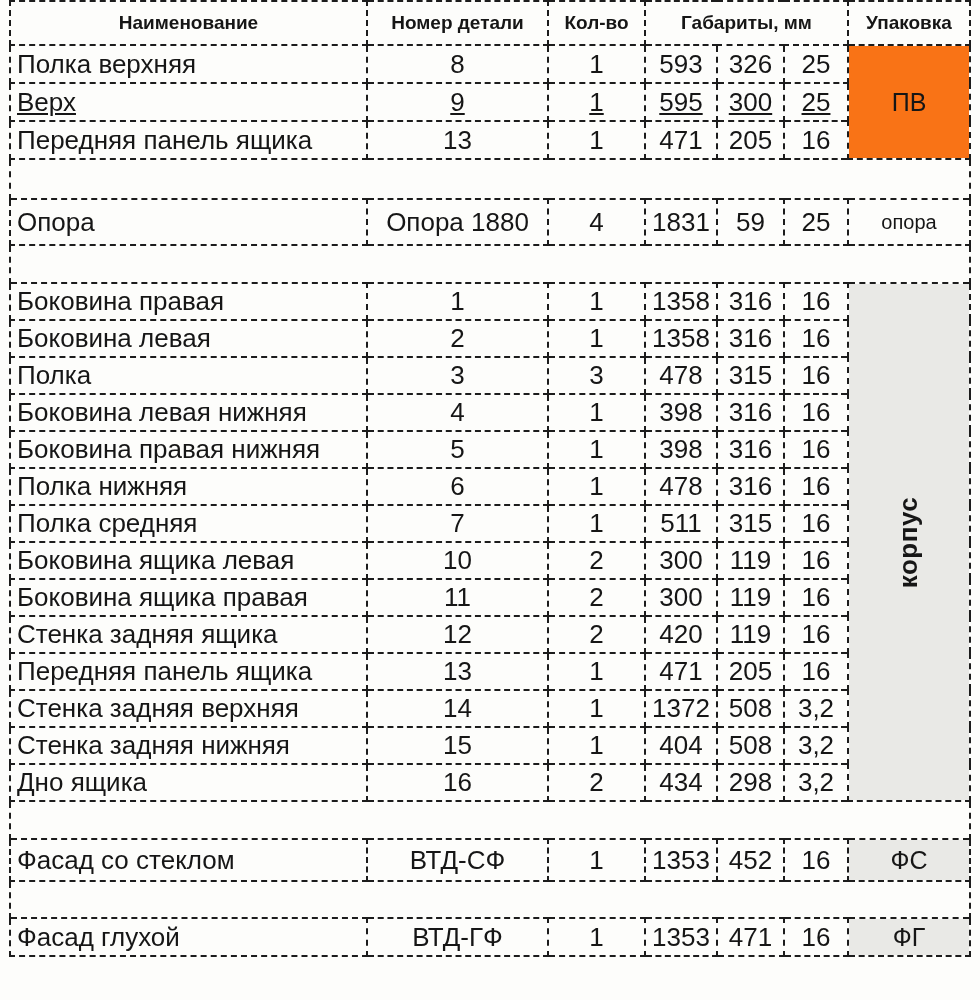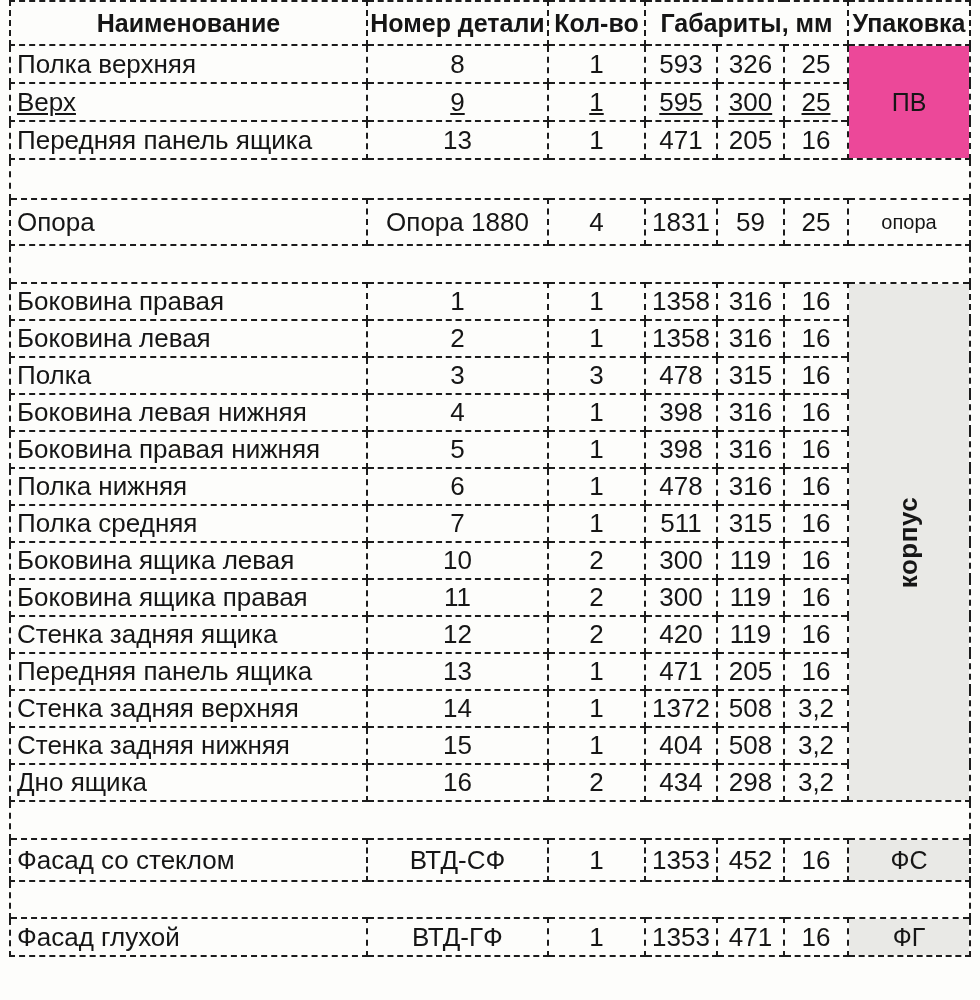--- a/index.html
+++ b/index.html
@@ -30,39 +30,39 @@
   }
   th, td {
     border: 2px dashed #1c1c1c;
     vertical-align: middle;
     text-align: center;
     padding: 0;
     overflow: hidden;
     white-space: nowrap;
   }
   th {
-    font-size: 25px;
+    font-size: 19px;
     font-weight: bold;
     height: 42px;
   }
   td {
     font-size: 26px;
     font-weight: normal;
   }
   td.name {
     text-align: left;
     padding-left: 6px;
   }
   tr.spacer td {
     border-top: none;
     border-bottom: none;
     background: #fdfdfb;
   }
   td.pack-pv {
-    background: #ec4899;
+    background: #f97316;
     font-size: 25px;
   }
   td.pack-opora {
     background: #fdfdfb;
     font-size: 20px;
   }
   td.pack-korpus {
     background: #e9e9e6;
   }
   td.pack-small {

